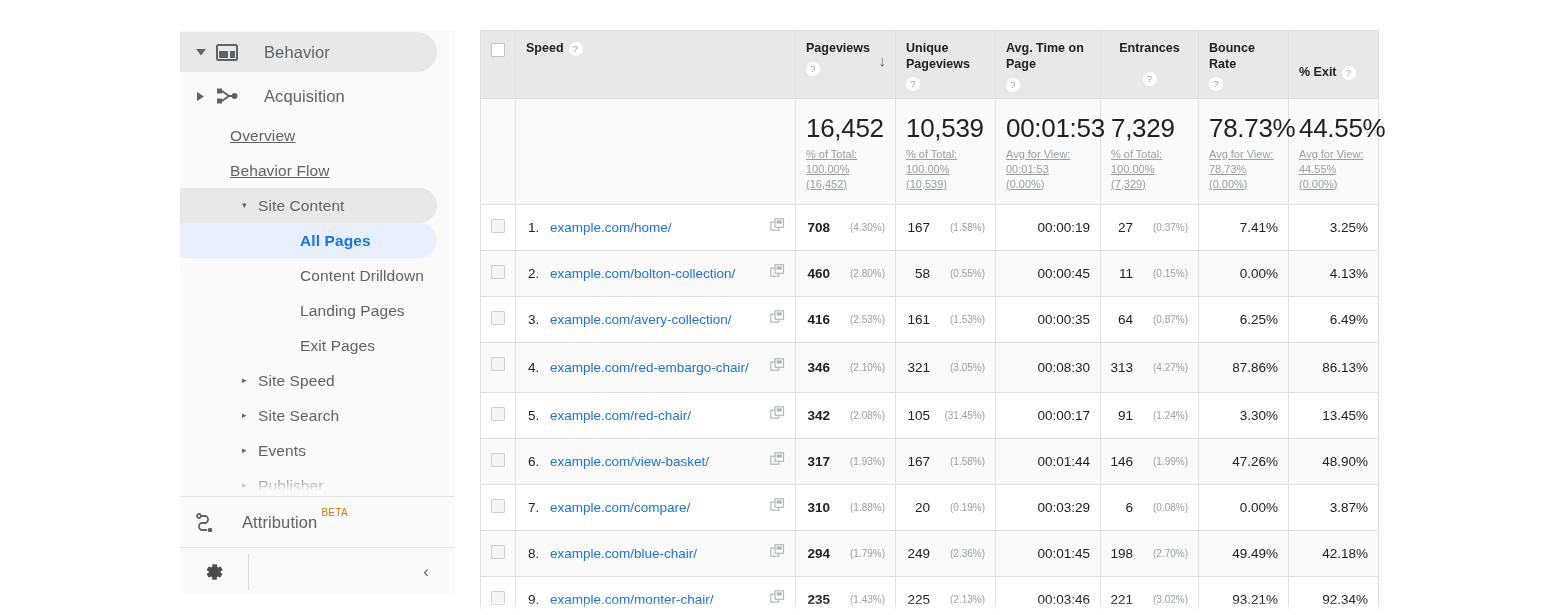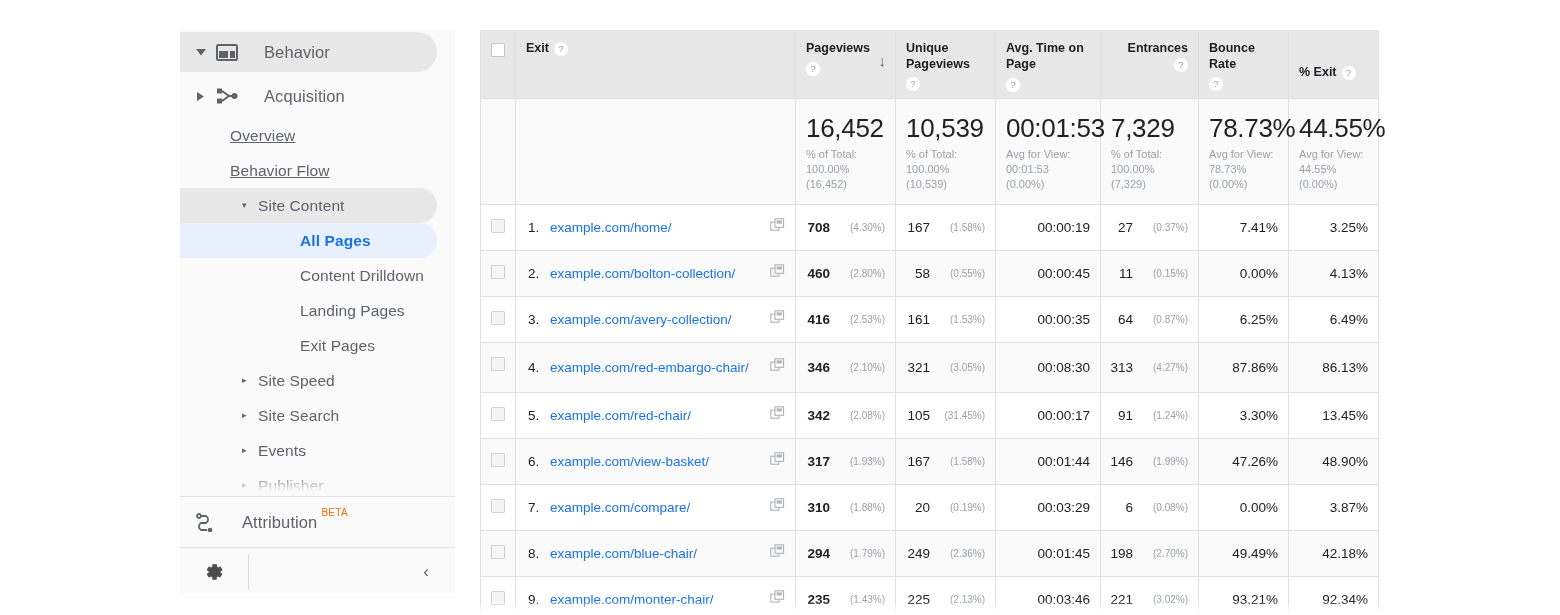--- a/index.html
+++ b/index.html
@@ -124,21 +124,21 @@
   .chkbox {
     width: 14px; height: 14px; border: 1.5px solid #c4c4c4;
     background: #fff; margin: 2px auto 0 auto; display: block; border-radius: 1px;
   }
   td.chk-td { background: #fff; padding-top: 12px; }
   td.chk-td .chkbox { border-color: #d0d0d0; background: #f5f5f5; }
 
   
   .sum-td { background: #fafafa; padding: 14px 10px 12px 10px; text-align: left; }
   .sum-big { font-size: 26px; color: #202124; font-weight: normal; letter-spacing: -.3px; }
-  .sum-small { font-size: 11px; color: #9aa0a6; line-height: 1.35; margin-top: 3px; }
+  .sum-small { font-size: 11px; color: #9aa0a6; line-height: 1.35; margin-top: 3px; text-decoration: underline; }
   .sum-blank { background: #fafafa; }
 
   
   tbody tr.data-row td { height: 46px; }
   tbody tr.data-row.tall td { height: 50px; }
   .idx { font-size: 13.5px; color: #202124; padding: 0 0 0 12px; width: 30px; }
   .page-td { padding: 0 10px 0 0; position: relative; }
   .page-flex { display: flex; align-items: center; height: 100%; }
   .page-link {
     font-size: 13.5px; color: #1a73e8; text-decoration: none;
@@ -299,21 +299,21 @@
       <col style="width:90px">
         <col style="width:90px">
     </colgroup>
     <thead>
       <tr>
         <th class="chk-cell">
           <span class="chkbox"></span>
         </th>
         <th>
           <span class="hdr-inner">
-            <span>Exit</span>
+            <span>Speed</span>
             <span class="qmark">?</span>
           </span>
         </th>
         <th>
           <span class="hdr-inner" style="flex-direction:column;gap:4px;align-items:flex-start;">
             <span>Pageviews</span>
             <span class="qmark">?</span>
           </span>
           <span class="sort-arrow">↓</span>
         </th>
@@ -323,21 +323,21 @@
             <span class="qmark">?</span>
           </span>
         </th>
         <th>
           <span class="hdr-inner">
             <span>Avg. Time on Page</span>
             <span class="qmark">?</span>
           </span>
         </th>
         <th>
-          <span class="hdr-inner" style="flex-direction:column;gap:0;align-items:flex-end;">
+          <span class="hdr-inner" style="flex-direction:column;gap:14px;align-items:center;">
             <span>Entrances</span>
             <span class="qmark">?</span>
           </span>
         </th>
         <th>
           <span class="hdr-inner" style="flex-direction:column;gap:4px;align-items:flex-start;">
             <span>Bounce Rate</span>
             <span class="qmark">?</span>
           </span>
         </th>

